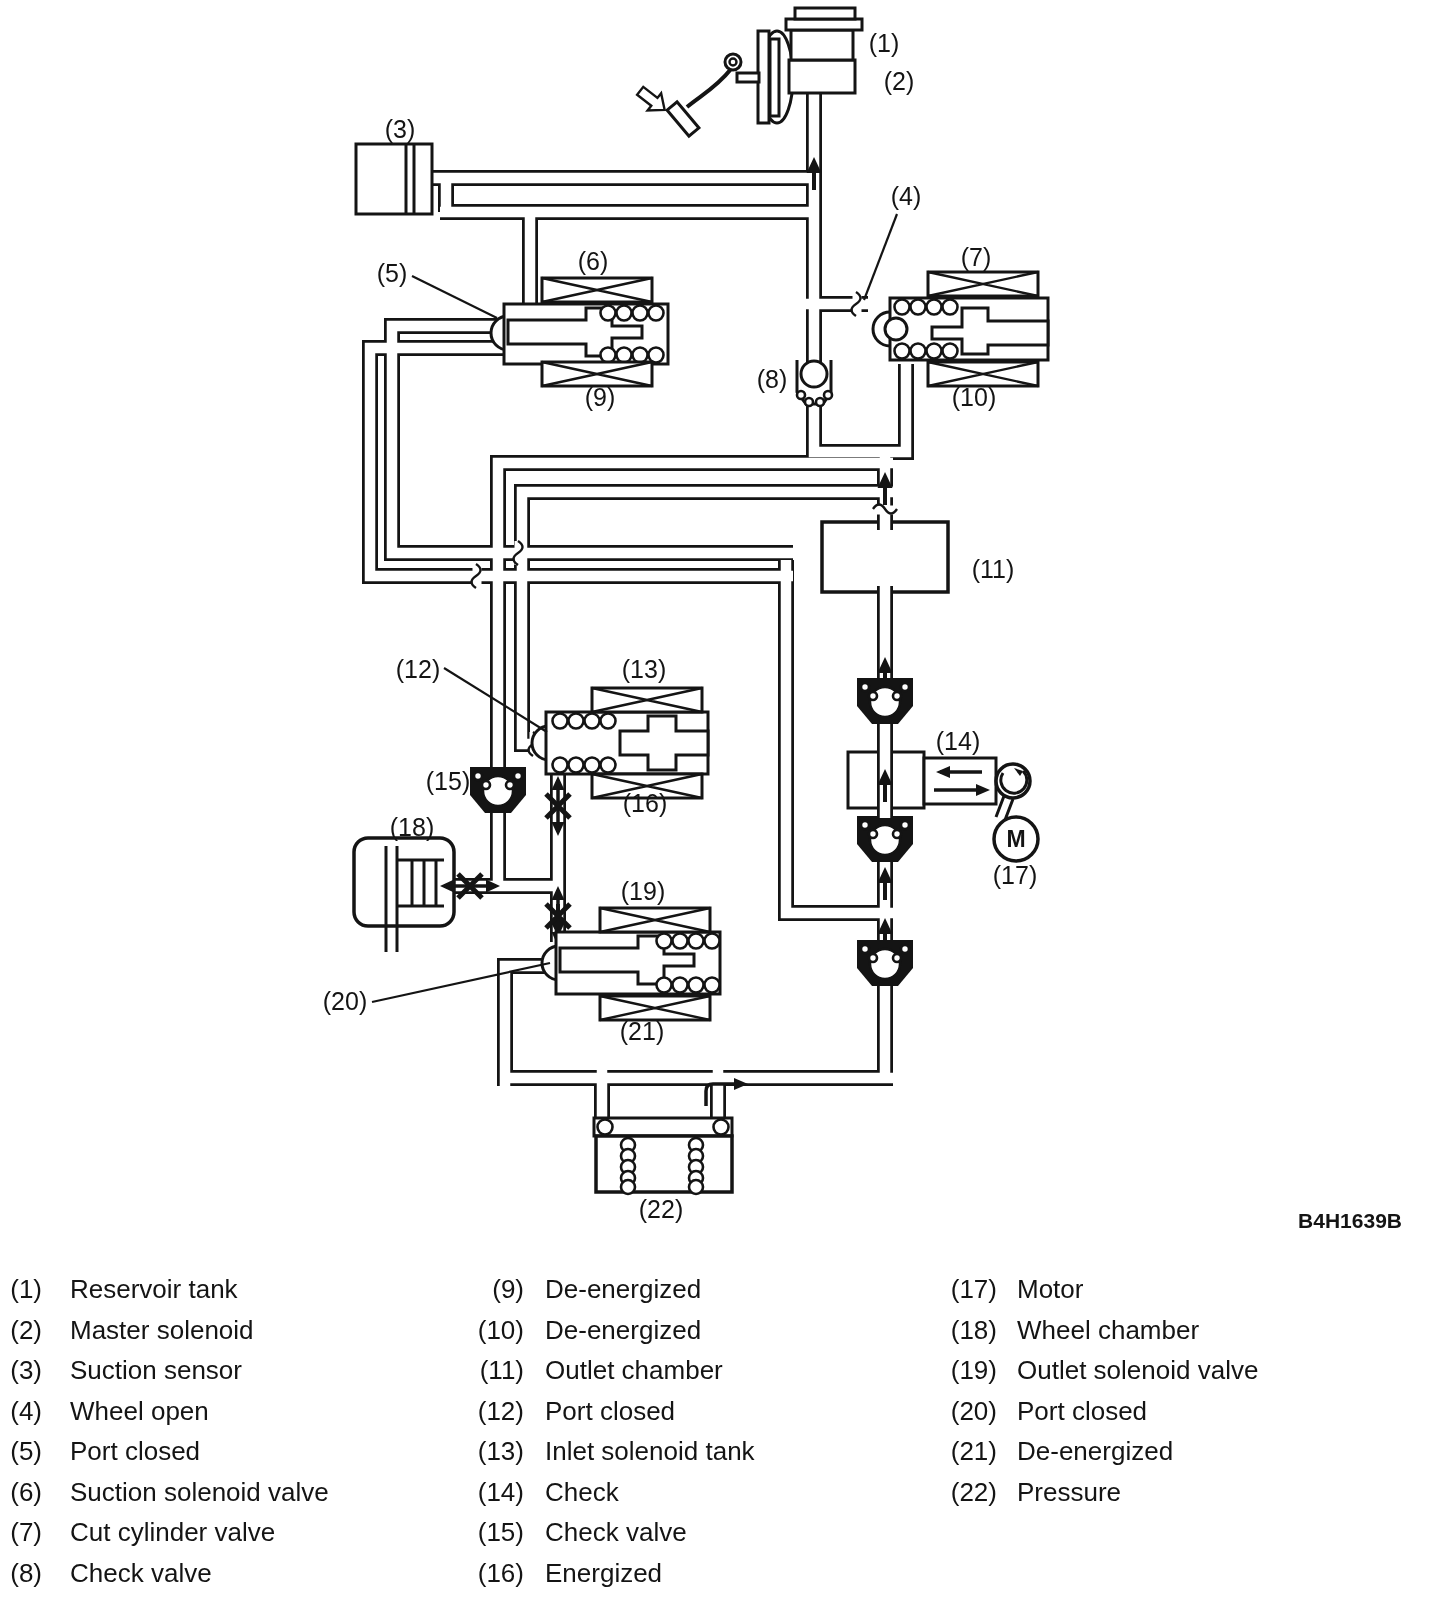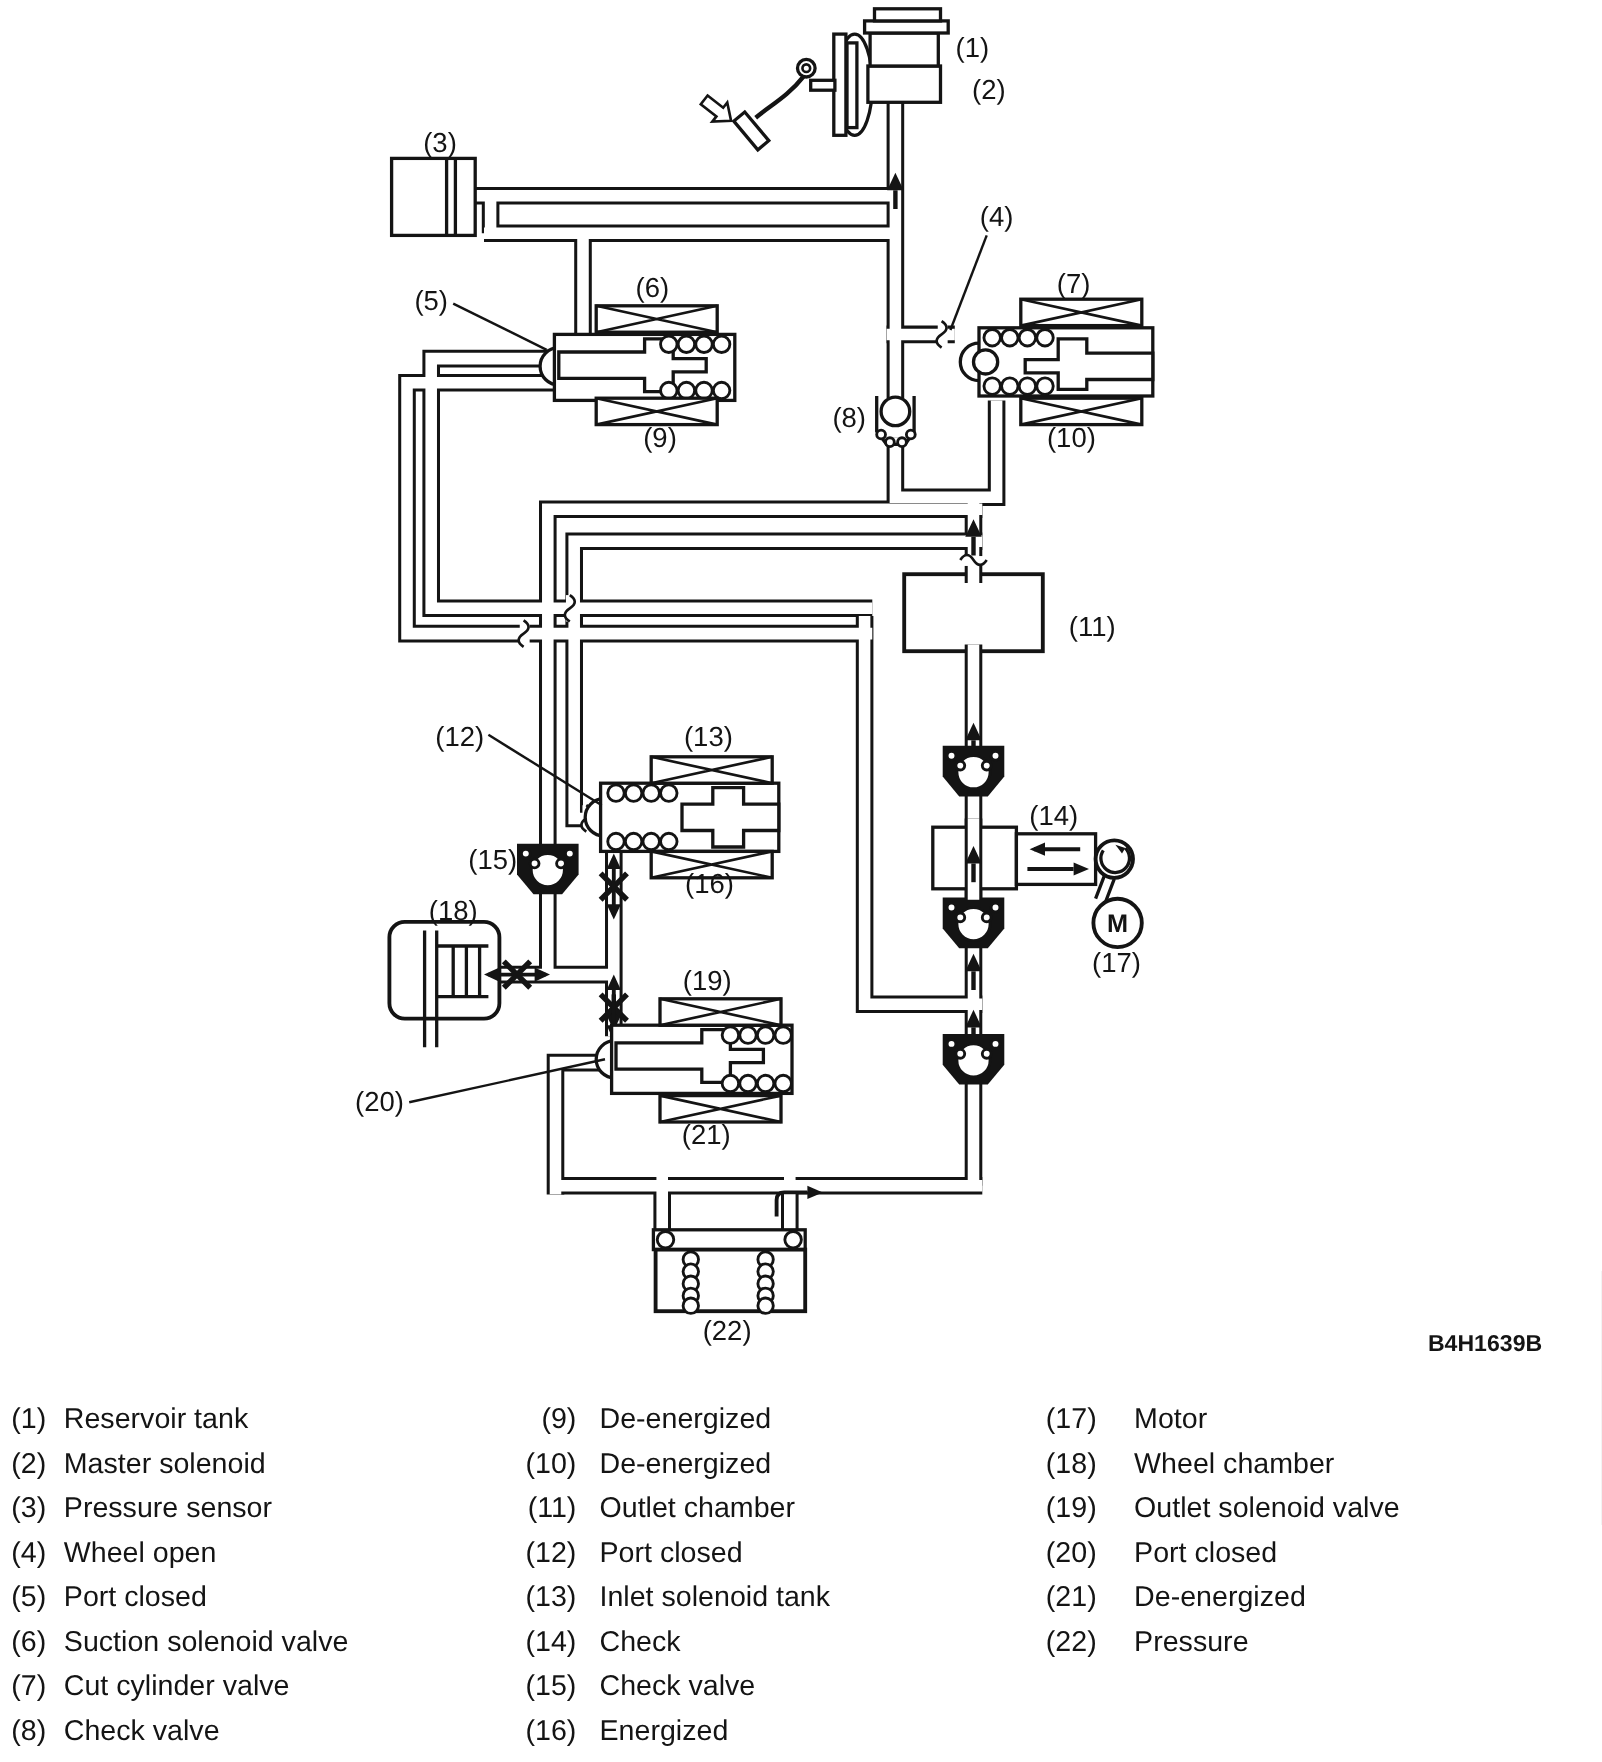--- a/index.html
+++ b/index.html
@@ -17,23 +17,23 @@
   .spr{fill:#ffffff;stroke:#141414;stroke-width:2.6;}
   .ldr{stroke:#141414;stroke-width:2.2;fill:none;}
   .callout{font-size:25px;fill:#141414;font-family:"Liberation Sans",sans-serif;}
   .figcode{font-size:21px;font-weight:700;fill:#141414;font-family:"Liberation Sans",sans-serif;}
   .mletter{font-size:23px;font-weight:700;fill:#141414;text-anchor:middle;font-family:"Liberation Sans",sans-serif;}
   
   .lcol{position:absolute;top:0;height:100%;font-size:26px;}
   .c1{left:10px;}  .c2{left:468px;}  .c3{left:939px;}
   .lrow{position:absolute;display:flex;white-space:nowrap;line-height:28px;}
   .lnum{display:inline-block;text-align:right;}
-  .c1 .lnum{width:32px}.c1 .llab{margin-left:16px}
+  .c1 .lnum{width:32px}.c1 .llab{margin-left:28px}
   .c2 .lnum{width:56px}.c2 .llab{margin-left:21px}
-  .c3 .lnum{width:58px}.c3 .llab{margin-left:34px}
+  .c3 .lnum{width:58px}.c3 .llab{margin-left:20px}
 </style>
 </head>
 <body>
 
 <div class="canvas">
 
 <svg id="svg-root" width="1456" height="1240" viewBox="0 0 1456 1240">
   <defs>
     <path id="a1" d="M814 90 L814 362"></path>
     <path id="a2" d="M432 178 L814 178"></path>
@@ -360,21 +360,21 @@
         <div class="lrow" style="top: 1275px;">
           <span class="lnum">(1)</span>
           <span class="llab">Reservoir tank</span>
         </div>
         <div class="lrow" style="top: 1316px;">
           <span class="lnum">(2)</span>
           <span class="llab">Master solenoid</span>
         </div>
         <div class="lrow" style="top: 1356px;">
           <span class="lnum">(3)</span>
-          <span class="llab">Pressure sensor</span>
+          <span class="llab">Suction sensor</span>
         </div>
         <div class="lrow" style="top: 1397px;">
           <span class="lnum">(4)</span>
           <span class="llab">Wheel open</span>
         </div>
         <div class="lrow" style="top: 1437px;">
           <span class="lnum">(5)</span>
           <span class="llab">Port closed</span>
         </div>
         <div class="lrow" style="top: 1478px;">

